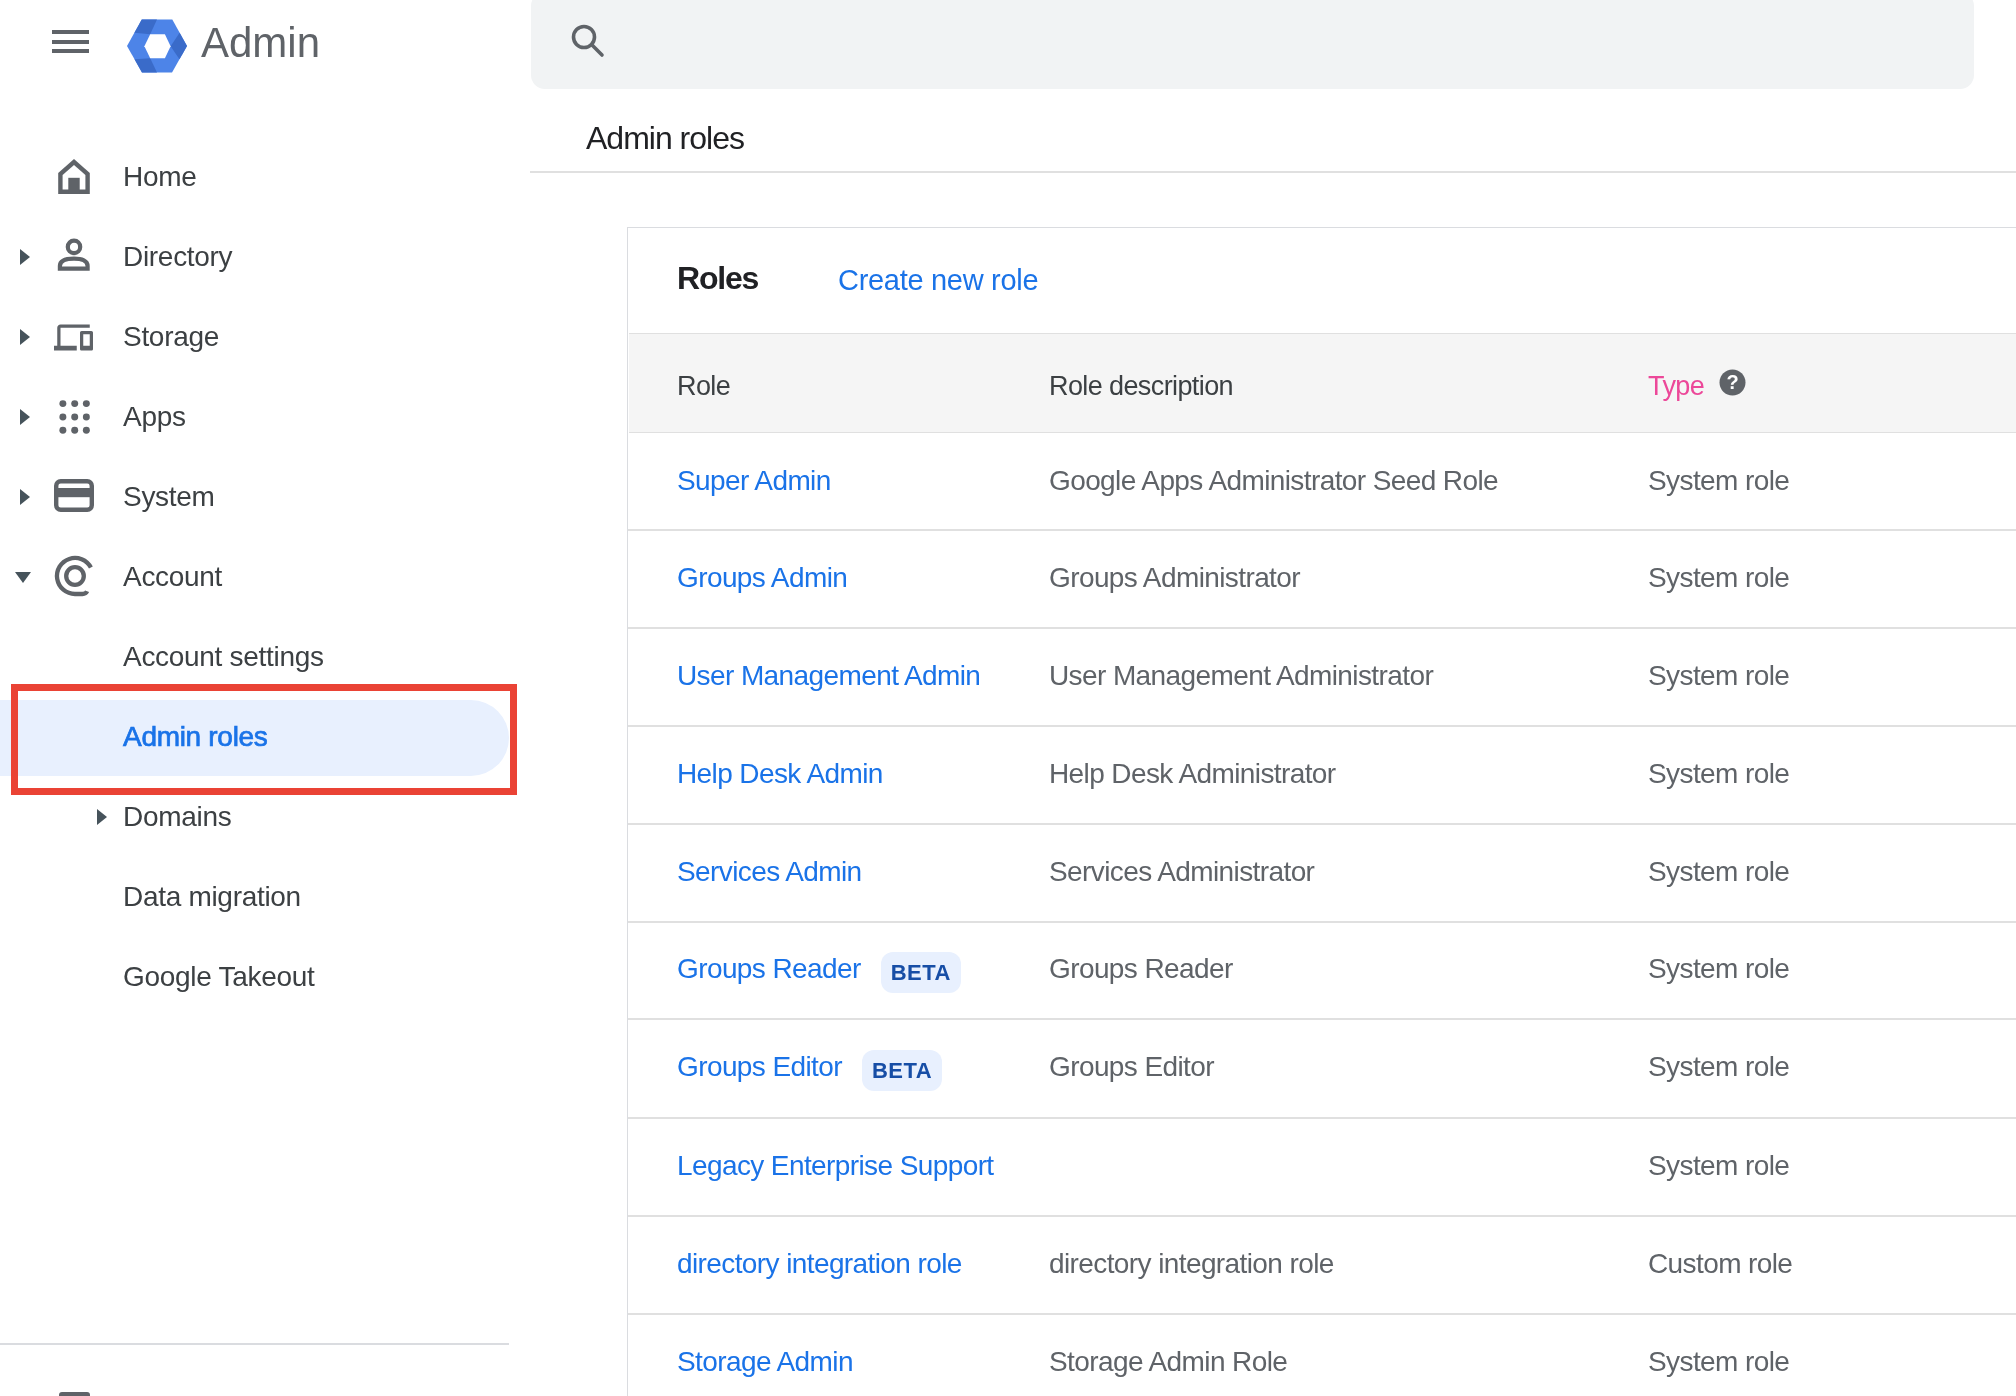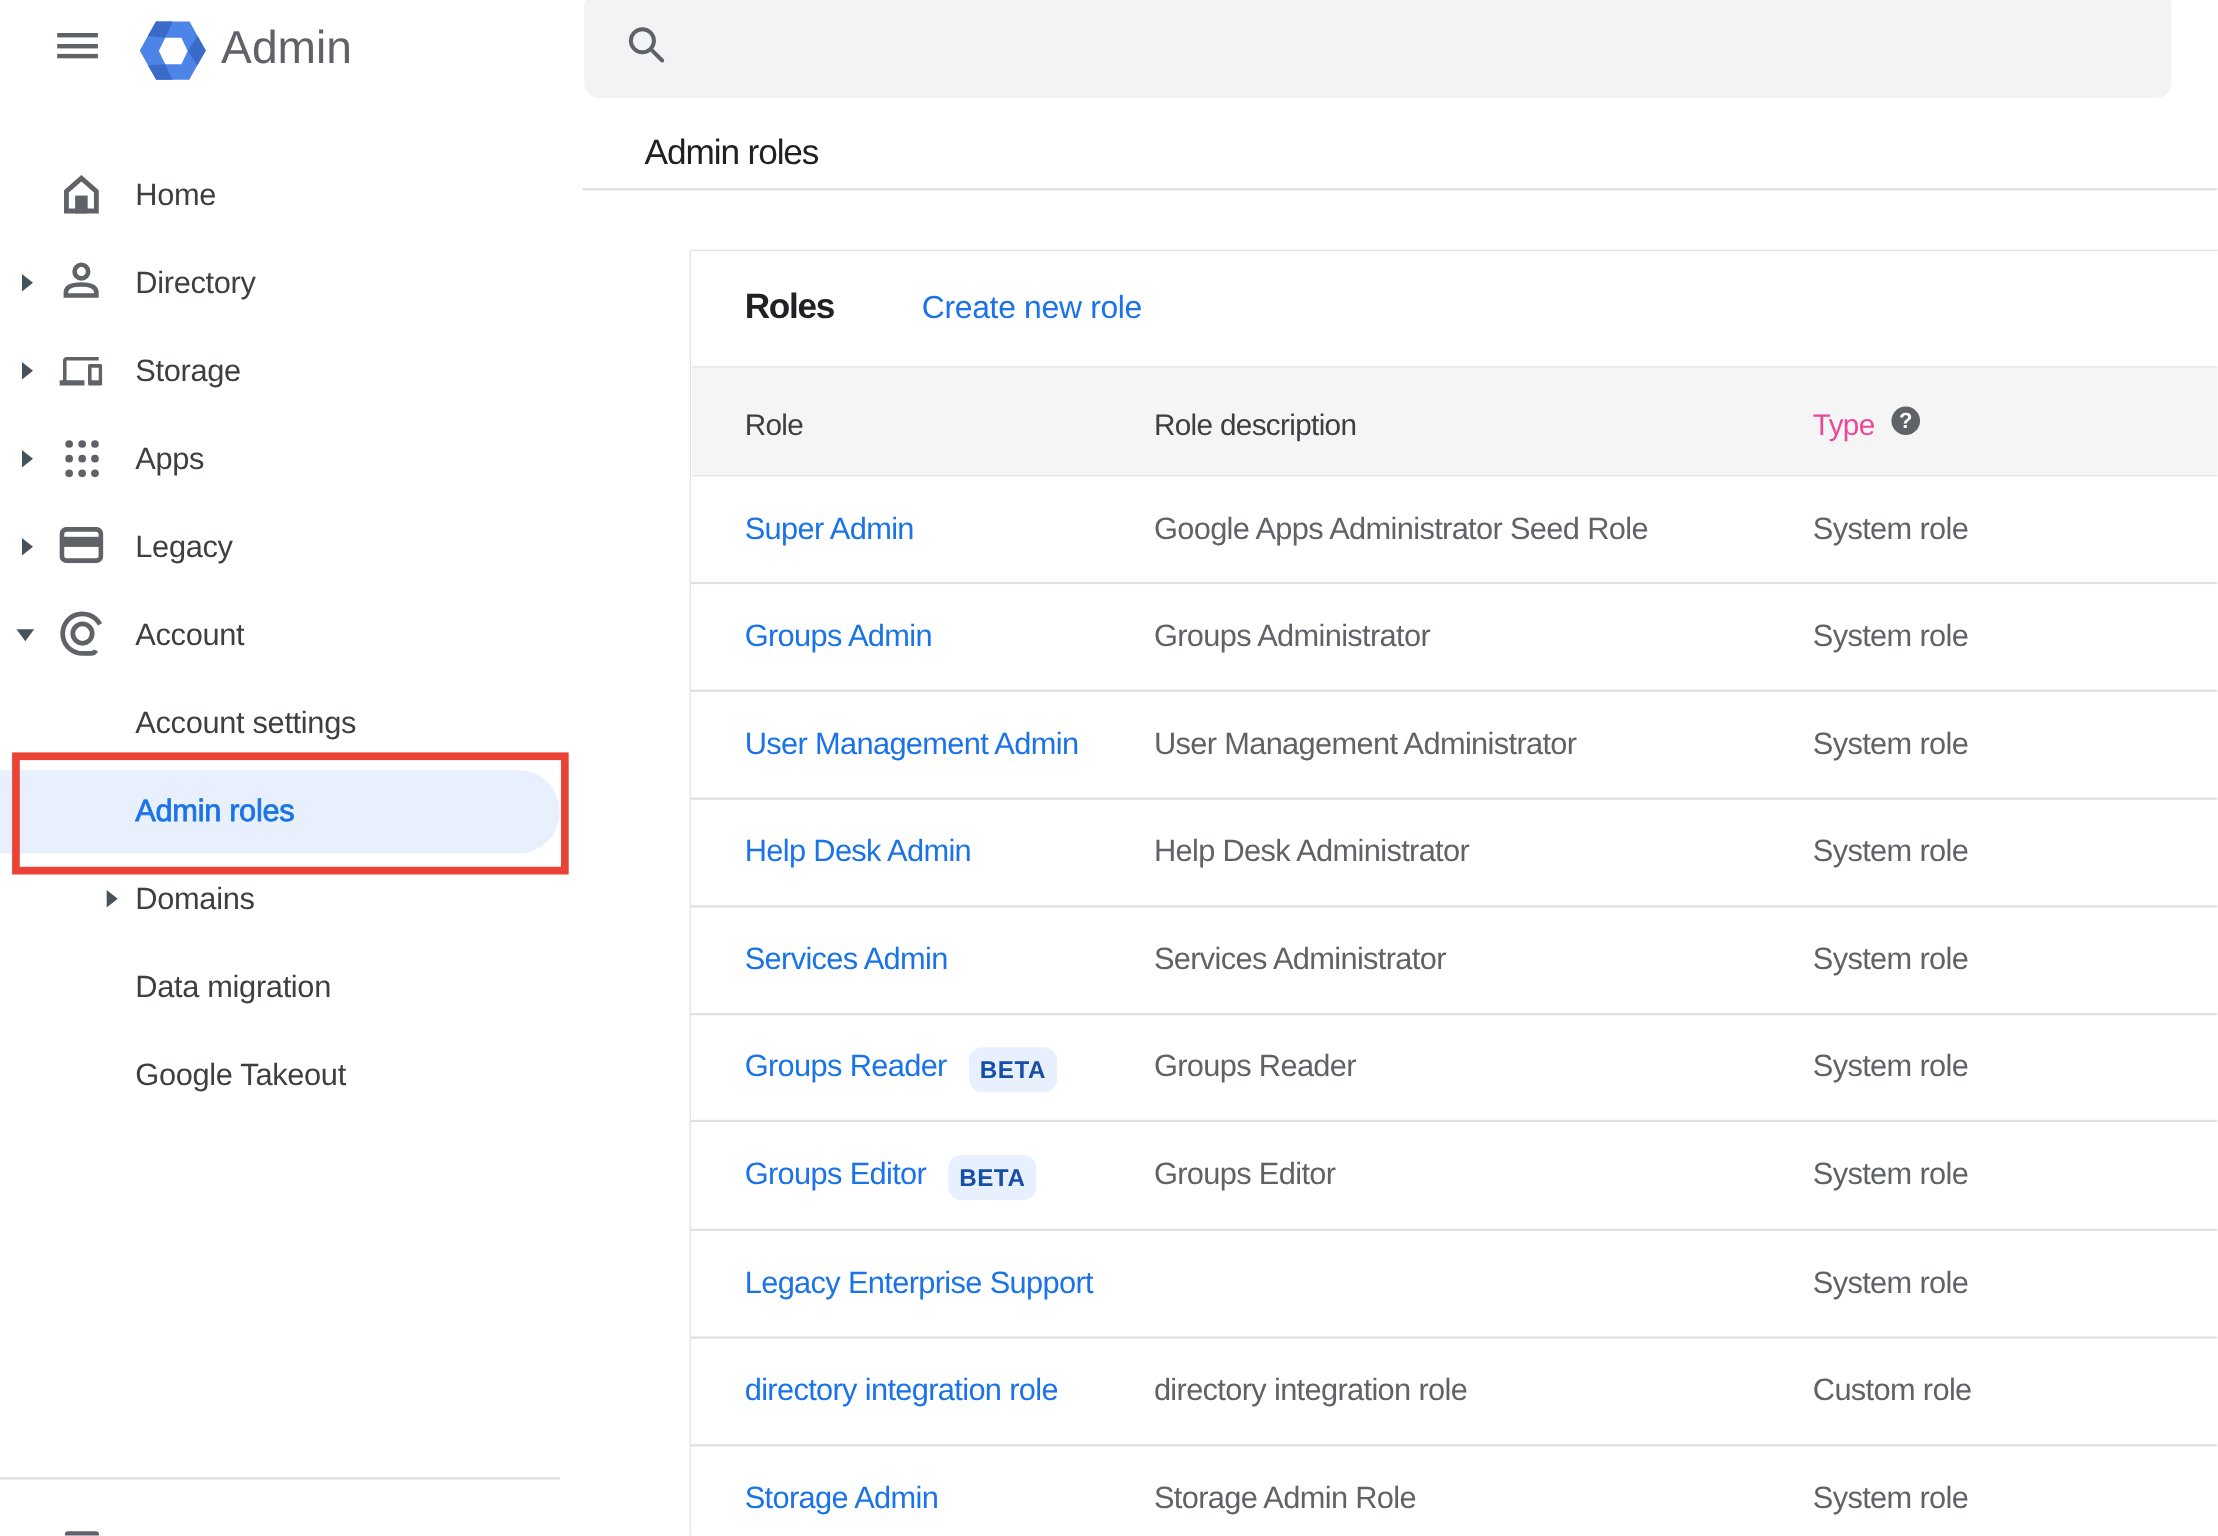--- a/index.html
+++ b/index.html
@@ -81,21 +81,21 @@
       </g>
     </svg>
   </div>
   <div class="row nav" style="left:123px; top:397px; height:40px;">Apps</div>
 
   <div class="abs tri-r" style="left:20px; top:489px;"></div>
   <svg class="abs" style="left:54px; top:479px;" width="40" height="33" viewBox="0 0 40 33">
     <rect x="2.2" y="2.2" width="35.6" height="28.6" rx="4.5" fill="none" stroke="#5f6368" stroke-width="4.4"></rect>
     <rect x="1.5" y="9" width="37" height="9.2" fill="#5f6368"></rect>
   </svg>
-  <div class="row nav" style="left:123px; top:477px; height:40px;">Legacy</div>
+  <div class="row nav" style="left:123px; top:477px; height:40px;">System</div>
 
   <div class="abs tri-d" style="left:15px; top:572px;"></div>
   <div class="row" style="left:53px; top:554px; width:44px; height:44px;">
     <svg width="44" height="44" viewBox="0 0 44 44">
       <circle cx="22" cy="22" r="8.8" fill="none" stroke="#5f6368" stroke-width="4.3"></circle>
       <path d="M37.9 13.6 A18 18 0 1 0 22 40 L29.5 40 C32.3 40 33.4 38.9 34.1 37.2" fill="none" stroke="#5f6368" stroke-width="4.3"></path>
     </svg>
   </div>
   <div class="row nav" style="left:123px; top:557px; height:40px;">Account</div>
 

